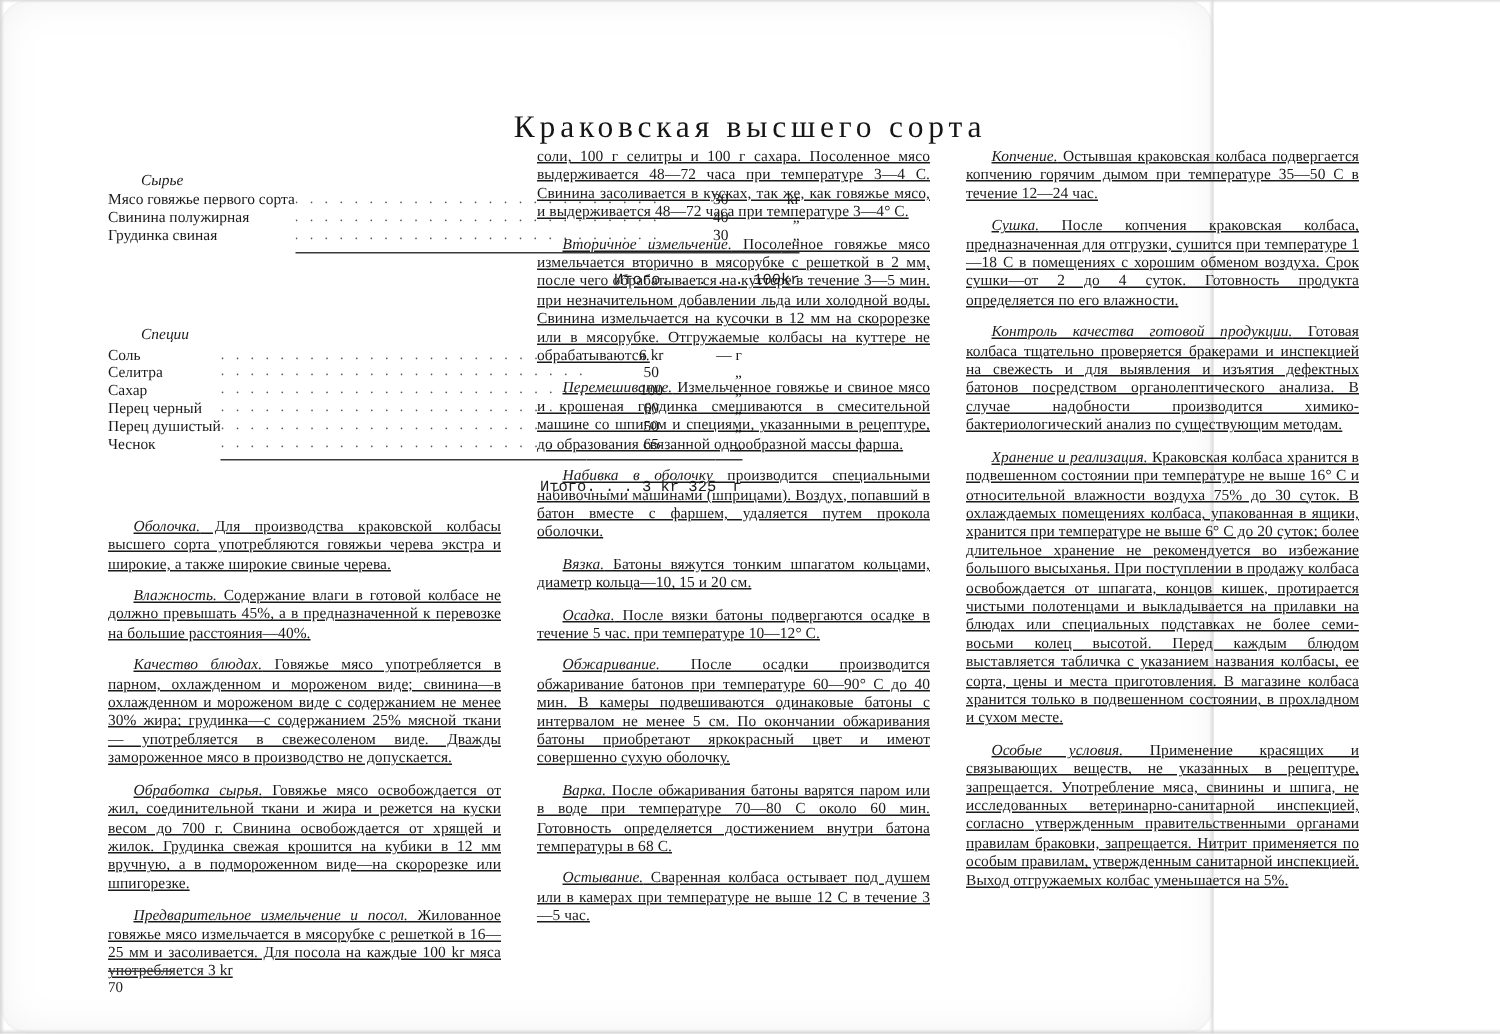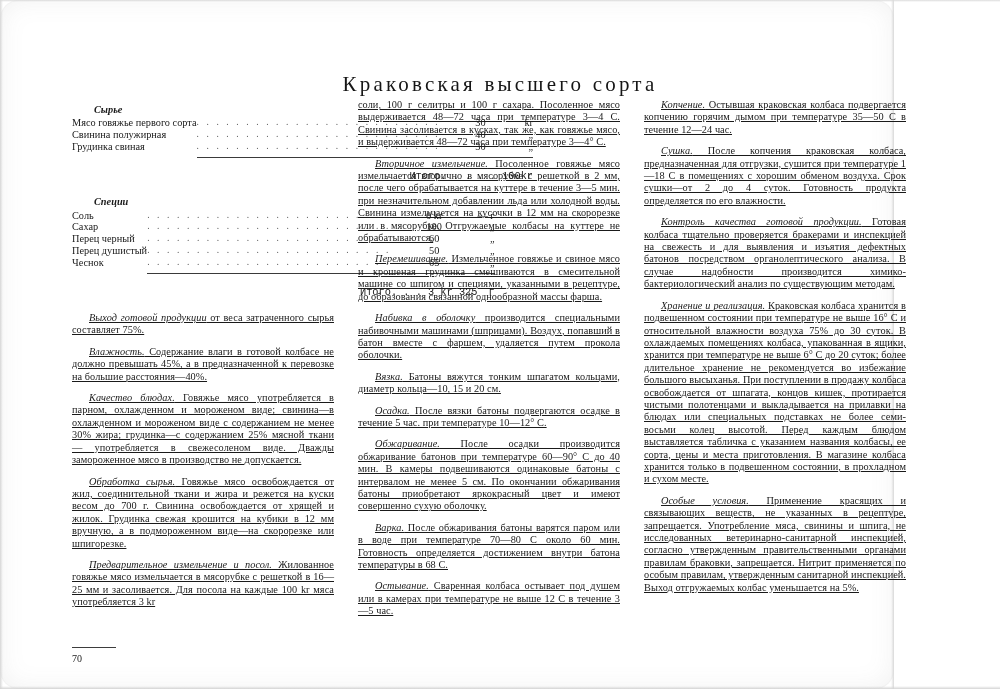--- a/index.html
+++ b/index.html
@@ -13,21 +13,21 @@
     overflow: hidden;
     font-family: "Liberation Serif", "DejaVu Serif", serif;
     color: #000000;
     position: relative;
   }
 
   
   .scan-page {
     position: absolute;
     left: 0; top: 0;
-    width: 894px;
+    width: 809px;
     height: 689px;
     background: #ffffff;
     box-shadow: inset 0 0 0 1px #f2f2f2, inset 0 0 26px rgba(120,120,120,0.10);
     border-radius: 19px;
   }
   .scan-edge-top {
     position: absolute; left: 0; top: 0; width: 1000px; height: 2px;
     background: linear-gradient(to bottom, #dcdcdc, rgba(220,220,220,0));
   }
   .scan-edge-left {
@@ -84,23 +84,22 @@
   }
   p.body.cont { text-indent: 0; }
   .lead {
     font-style: italic;
   }
 
   
   .rec-head {
     font-style: italic;
     font-size: 10.3px;
-    margin: 5px 0 2px 22px;
+    margin: 16px 0 2px 22px;
     color: #1a1a1a;
-    font-weight: bold;
   }
   table.recipe {
     width: 100%;
     border-collapse: collapse;
     font-size: 10.3px;
     color: #1a1a1a;
   }
   table.recipe td {
     padding: 0.4px 0;
     vertical-align: bottom;
@@ -227,20 +226,26 @@
         <div class="rec-head">Специи</div>
         <table class="recipe">
           <tbody>
             <tr>
               <td class="rname">Соль</td>
               <td class="dots">. . . . . . . . . . . . . . . . . . . . . . . . .</td>
               <td class="rqty">6 kr</td>
               <td class="runit">— г</td>
             </tr>
             <tr>
+              <td class="rname">Селитра</td>
+              <td class="dots">. . . . . . . . . . . . . . . . . . . . . . . . .</td>
+              <td class="rqty">50</td>
+              <td class="runit">„</td>
+            </tr>
+            <tr>
               <td class="rname">Сахар</td>
               <td class="dots">. . . . . . . . . . . . . . . . . . . . . . . . .</td>
               <td class="rqty">100</td>
               <td class="runit">„</td>
             </tr>
             <tr>
               <td class="rname">Перец черный</td>
               <td class="dots">. . . . . . . . . . . . . . . . . . . . . . . . .</td>
               <td class="rqty">60</td>
               <td class="runit">„</td>
@@ -269,21 +274,21 @@
               </td>
               <td class="runit">г</td>
             </tr>
           </tbody>
         </table>
       </div>
 
       <div class="spacer-md"></div>
 
       <p class="body">
-        <span class="lead">Выход готовой продукции</span><span> от веса затраченного сырья составляет 75%.</span>
+        <span class="lead">Оболочка.</span><span> Для производства краковской колбасы высшего сорта употребляются говяжьи черева экстра и широкие, а также широкие свиные черева.</span>
       </p>
       <p class="body">
         <span class="lead">Влажность.</span><span> Содержание влаги в готовой колбасе не должно превышать 45%, а в предназначенной к перевозке на большие расстояния—40%.</span>
       </p>
       <p class="body">
         <span class="lead">Качество блюдах.</span><span> Говяжье мясо употребляется в парном, охлажденном и мороженом виде; свинина—в охлажденном и мороженом виде с содержанием не менее 30% жира; грудинка—с содержанием 25% мясной ткани — употребляется в свежесоленом виде. Дважды замороженное мясо в производство не допускается.</span>
       </p>
       <p class="body">
         <span class="lead">Обработка сырья.</span><span> Говяжье мясо освобождается от жил, соединительной ткани и жира и режется на куски весом до 700 г. Свинина освобождается от хрящей и жилок. Грудинка свежая крошится на кубики в 12 мм вручную, а в подмороженном виде—на скорорезке или шпигорезке.</span>
       </p>

